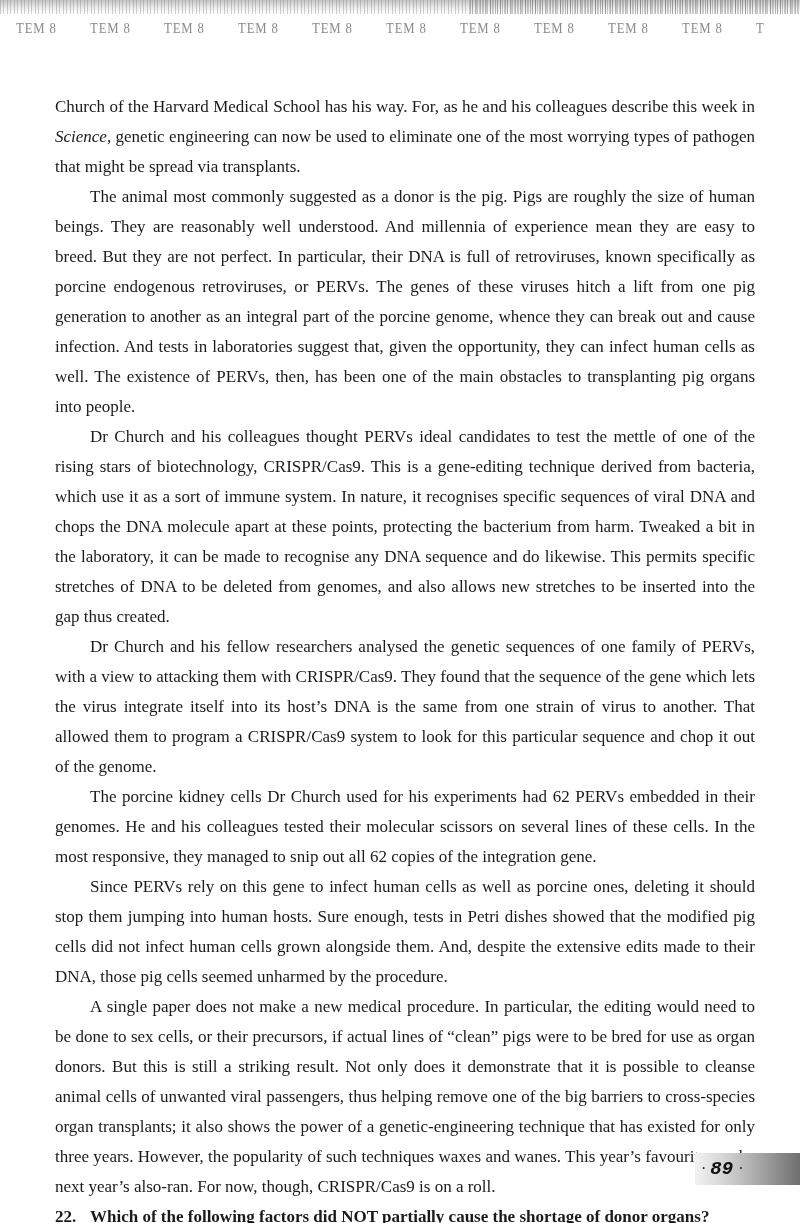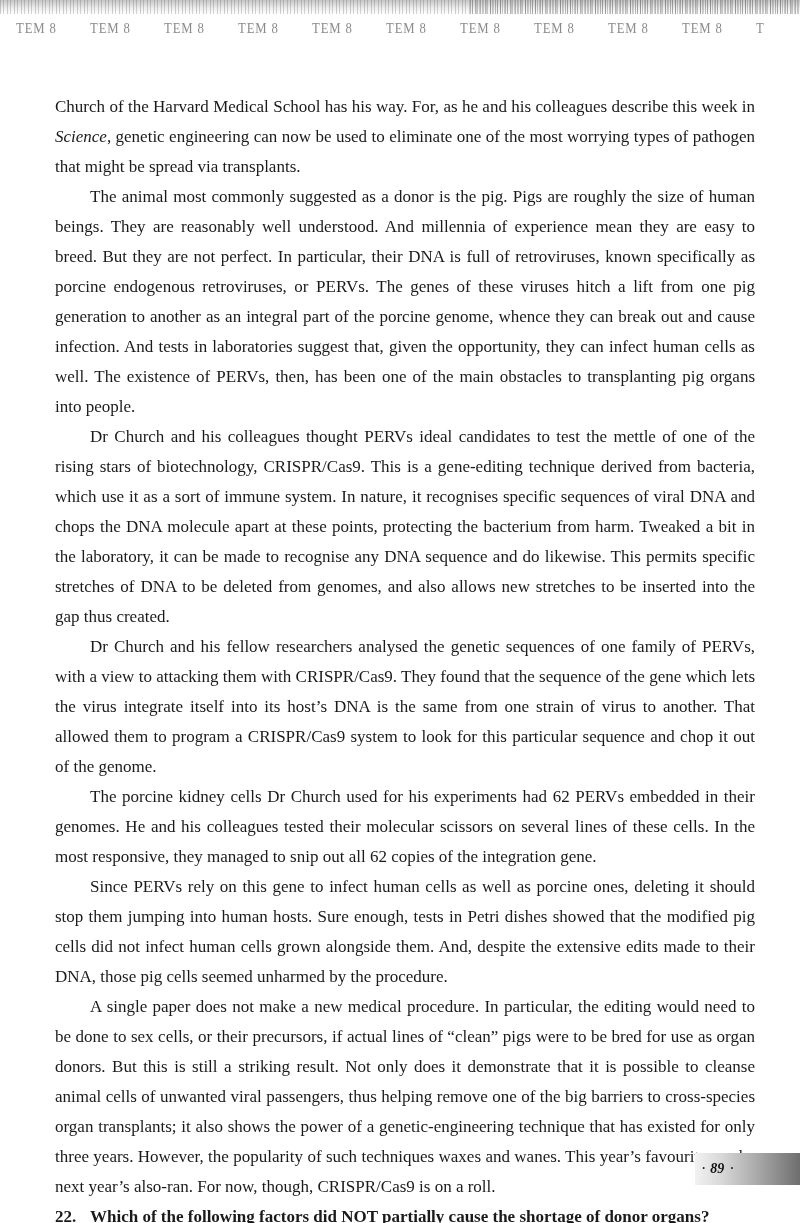--- a/index.html
+++ b/index.html
@@ -34,21 +34,21 @@
   .question .qnum { display:inline-block; width:35px; text-indent:0; }
   .option { margin:0 0 0 35px; }
   .option .olabel { display:inline-block; width:22px; }
   em { font-style:italic; }
   .page-tab {
     position:absolute; left:695px; top:1153px; width:105px; height:32px;
     background:linear-gradient(90deg, #f2f2f2 0%, #d8d8d8 25%, #a8a8a8 60%, #6e6e6e 100%);
     display:flex; align-items:center;
   }
   .page-tab .dot { font-size:16px; color:#222; margin:0 4px 0 6px; }
-  .page-tab .num { font-family:Liberation Serif, serif; font-style:italic; font-weight:bold; font-size:14px; color:#111; }
+  .page-tab .num { font-family:Liberation Mono, monospace; font-style:italic; font-weight:bold; font-size:19px; color:#111; }
   .page-tab .dot2 { font-size:16px; color:#222; margin-left:5px; }
 </style>
 </head>
 <body>
 
 <div class="top-noise"></div>
 
 <div class="header-strip">
   <span>TEM 8</span>
   <span>TEM 8</span>

